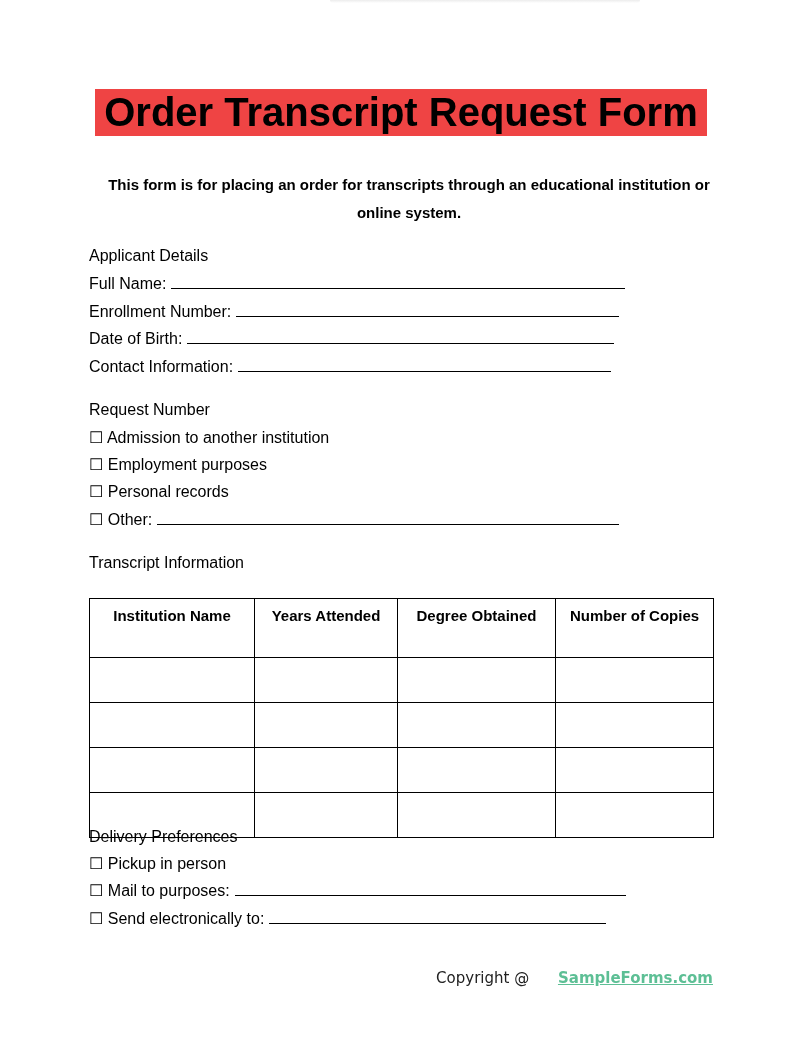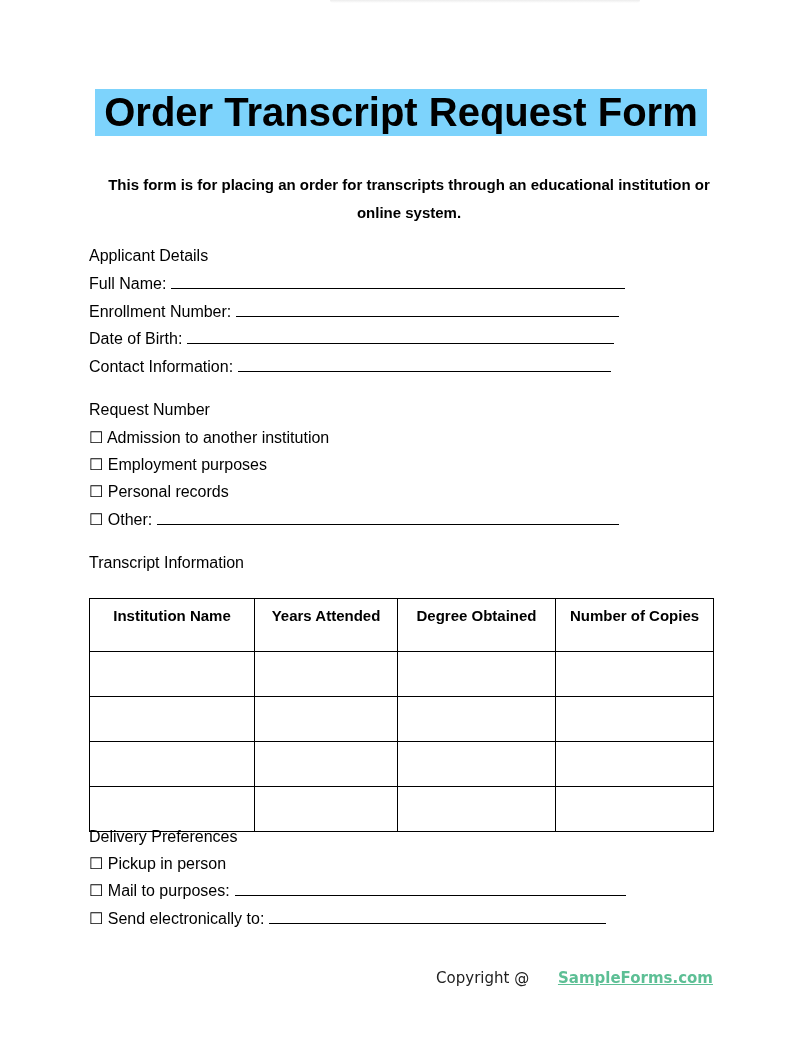--- a/index.html
+++ b/index.html
@@ -1,29 +1,29 @@
 <!DOCTYPE html>
 <html><head>
 <meta charset="utf-8">
 <style>
   html, body { margin:0; padding:0; background:#ffffff; }
   body { width:802px; height:1038px; position:relative; overflow:hidden;
          font-family:"Liberation Sans", sans-serif; color:#000; }
   .topshadow { position:absolute; left:330px; top:0; width:310px; height:3px;
                background:linear-gradient(#ececec,#ffffff); border-radius:0 0 6px 6px; }
   .title-wrap { position:absolute; top:89px; left:0; width:802px; text-align:center; }
-  .title { display:inline-block; background:#7dd3fc; font-weight:bold; font-size:40px;
+  .title { display:inline-block; background:#ef4444; font-weight:bold; font-size:40px;
            line-height:47px; padding:0 9px; }
   .intro { position:absolute; left:89px; top:171px; width:640px; font-weight:bold;
            font-size:15px; line-height:28px;text-align:center; }
   .line { position:absolute; left:89px; font-weight:normal; font-size:16px; line-height:20px; white-space:pre; }
   .blank { display:inline-block; border-bottom:1px solid #000; height:14px; vertical-align:baseline; margin-left:5px; }
   table { position:absolute; left:89px; top:598px; width:625px; border-collapse:collapse; }
   td, th { border:1px solid #000; font-size:15px; font-weight:bold; }
-  th { height:53px; vertical-align:top; padding-top:8px; box-sizing:border-box; text-align:center; }
+  th { height:59px; vertical-align:top; padding-top:8px; box-sizing:border-box; text-align:center; }
   td { height:42px; }
   .copyright { position:absolute; right:89px; top:969px; font-size:15px; font-family:"DejaVu Sans", sans-serif; color:#222; }
   .copyright a { color:#5dbf95; font-weight:bold; text-decoration:underline;margin-left:24px; }
 </style>
 </head>
 <body>
 
 <div class="topshadow"></div>
 
 <div class="title-wrap">

